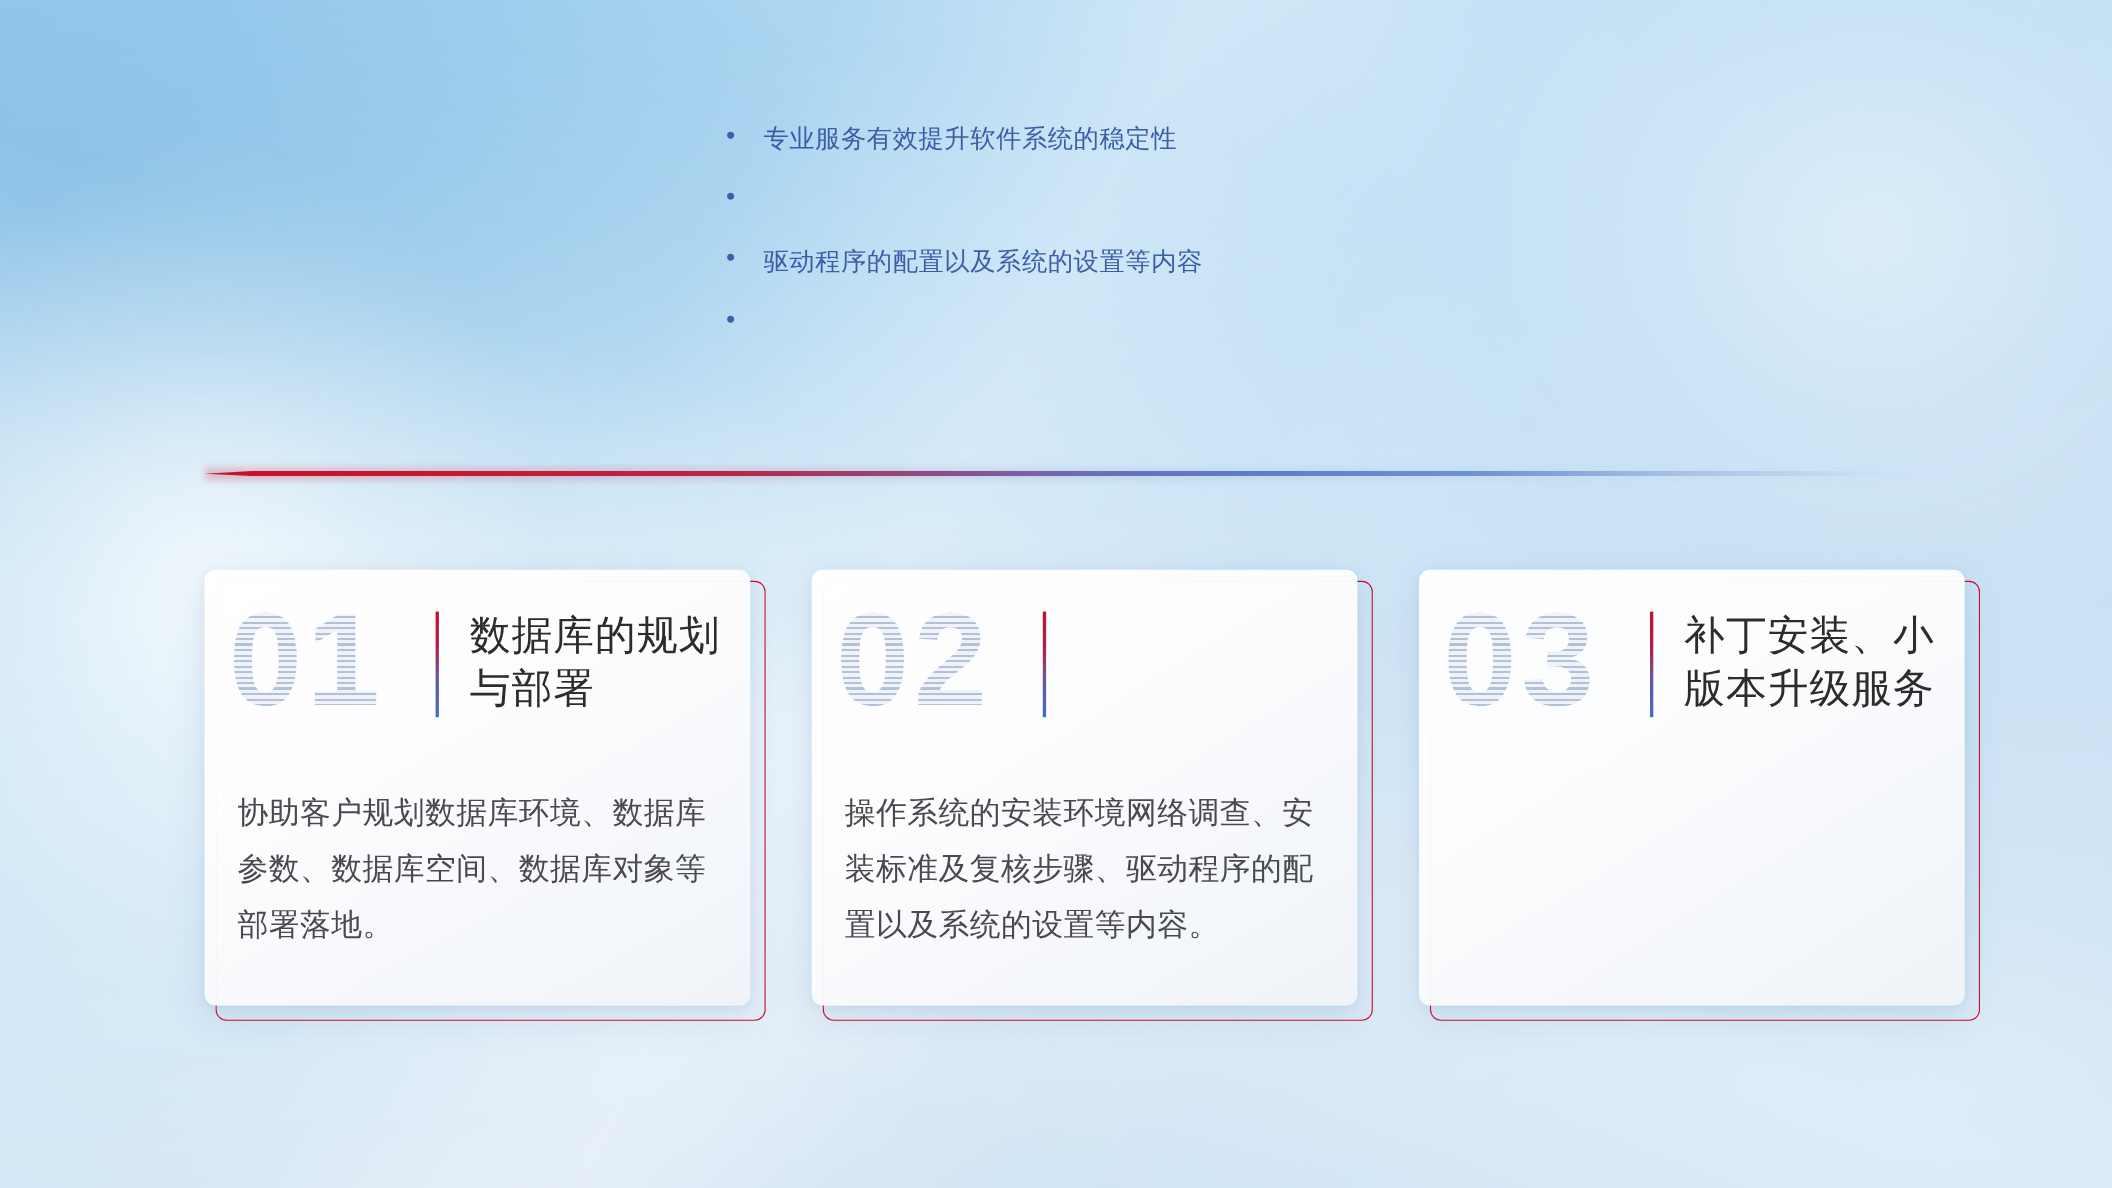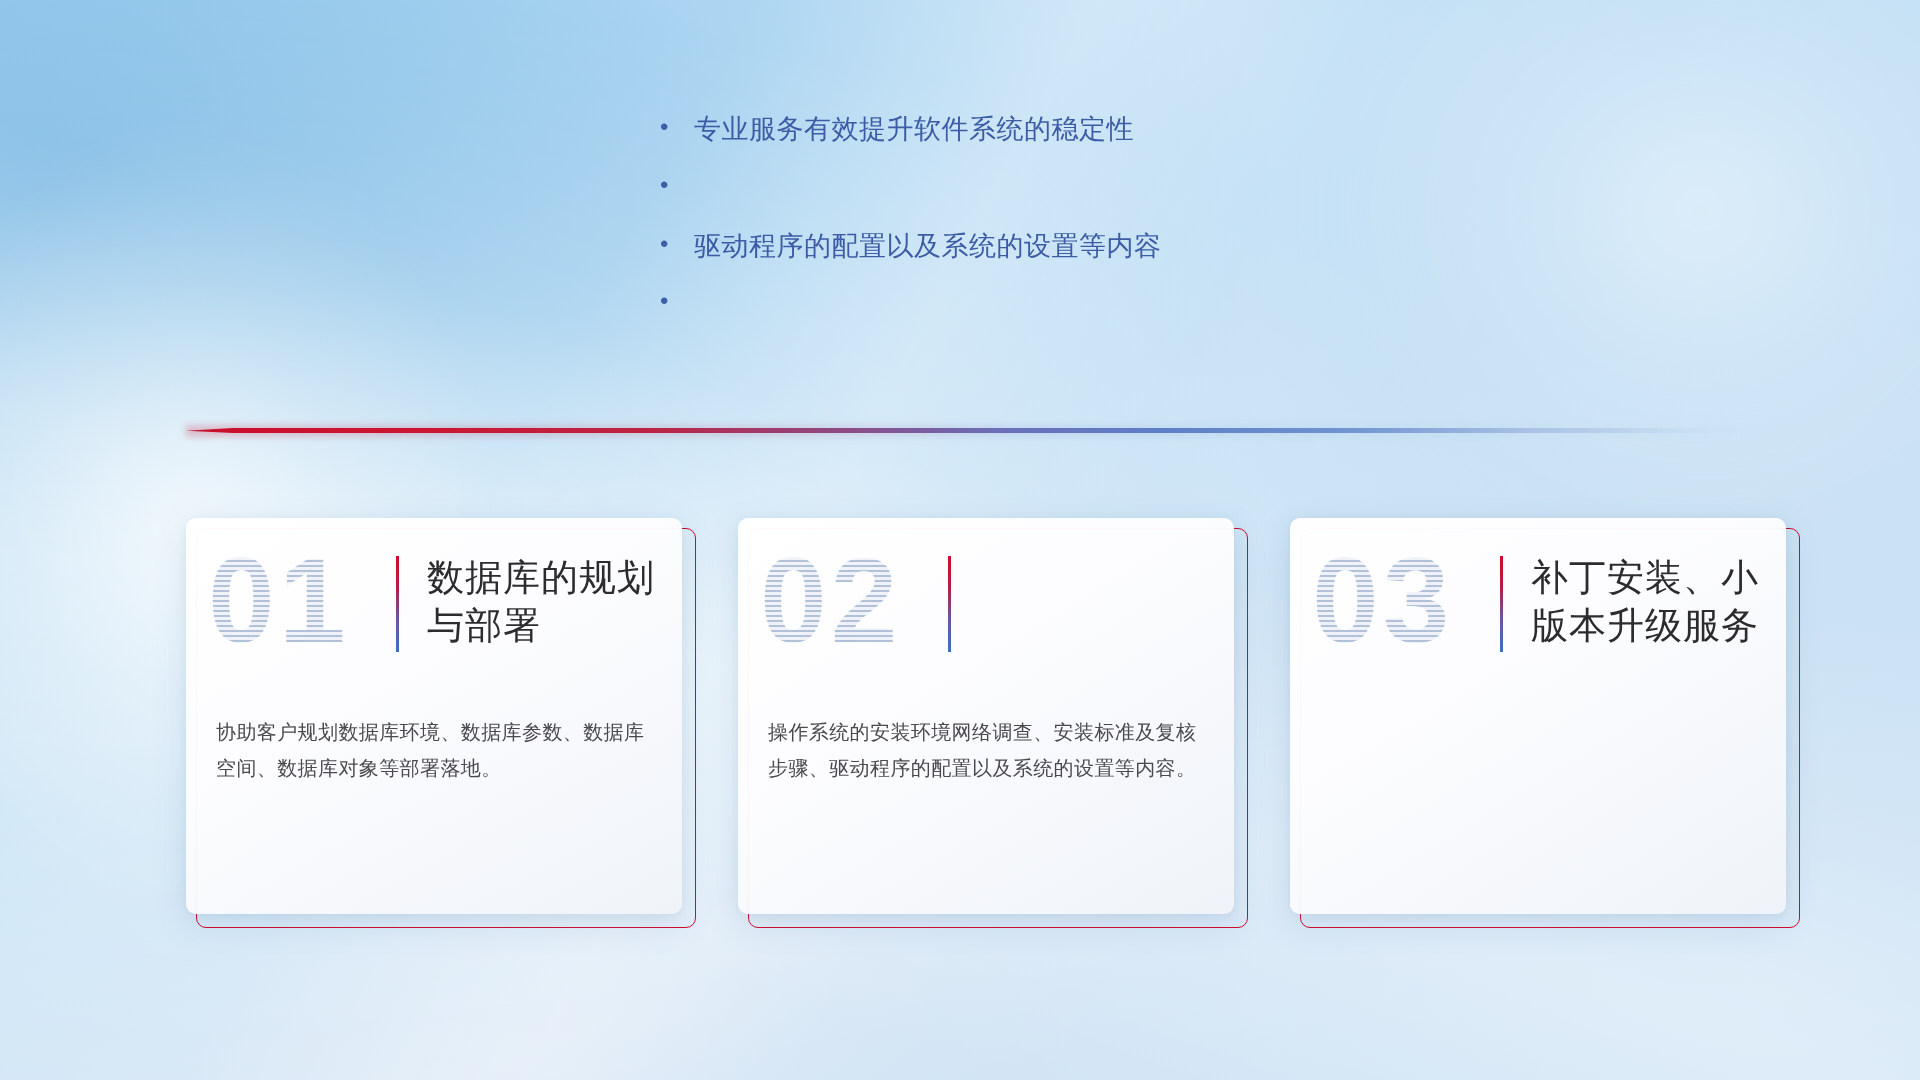--- a/index.html
+++ b/index.html
@@ -63,21 +63,21 @@
     flex: 0 0 auto;
     width: 34px;
     font-size: 24px;
     line-height: 1;
     color: #3d5ea8;
     text-align: left;
     position: relative;
     top: -3px;
   }
   .bullet-text {
-    font-size: 27px;
+    font-size: 23px;
     line-height: 1.28;
     letter-spacing: 0.5px;
     color: #3c5da6;
     white-space: nowrap;
   }
 
   
   #divider-wrap {
     position: absolute;
     left: 186px;
@@ -205,21 +205,21 @@
     line-height: 1.30;
     letter-spacing: 1px;
     color: #2c2c2e;
     max-width: 255px;
   }
   .card-desc {
     position: absolute;
     left: 30px;
     right: 34px;
     top: 196px;
-    font-size: 20px;
+    font-size: 28px;
     line-height: 1.82;
     letter-spacing: 0.4px;
     color: #4a4a4e;
   }
 </style>
 </head>
 <body>
 
 <div id="bg-base"></div>
 <div id="bg-sheen"></div>

